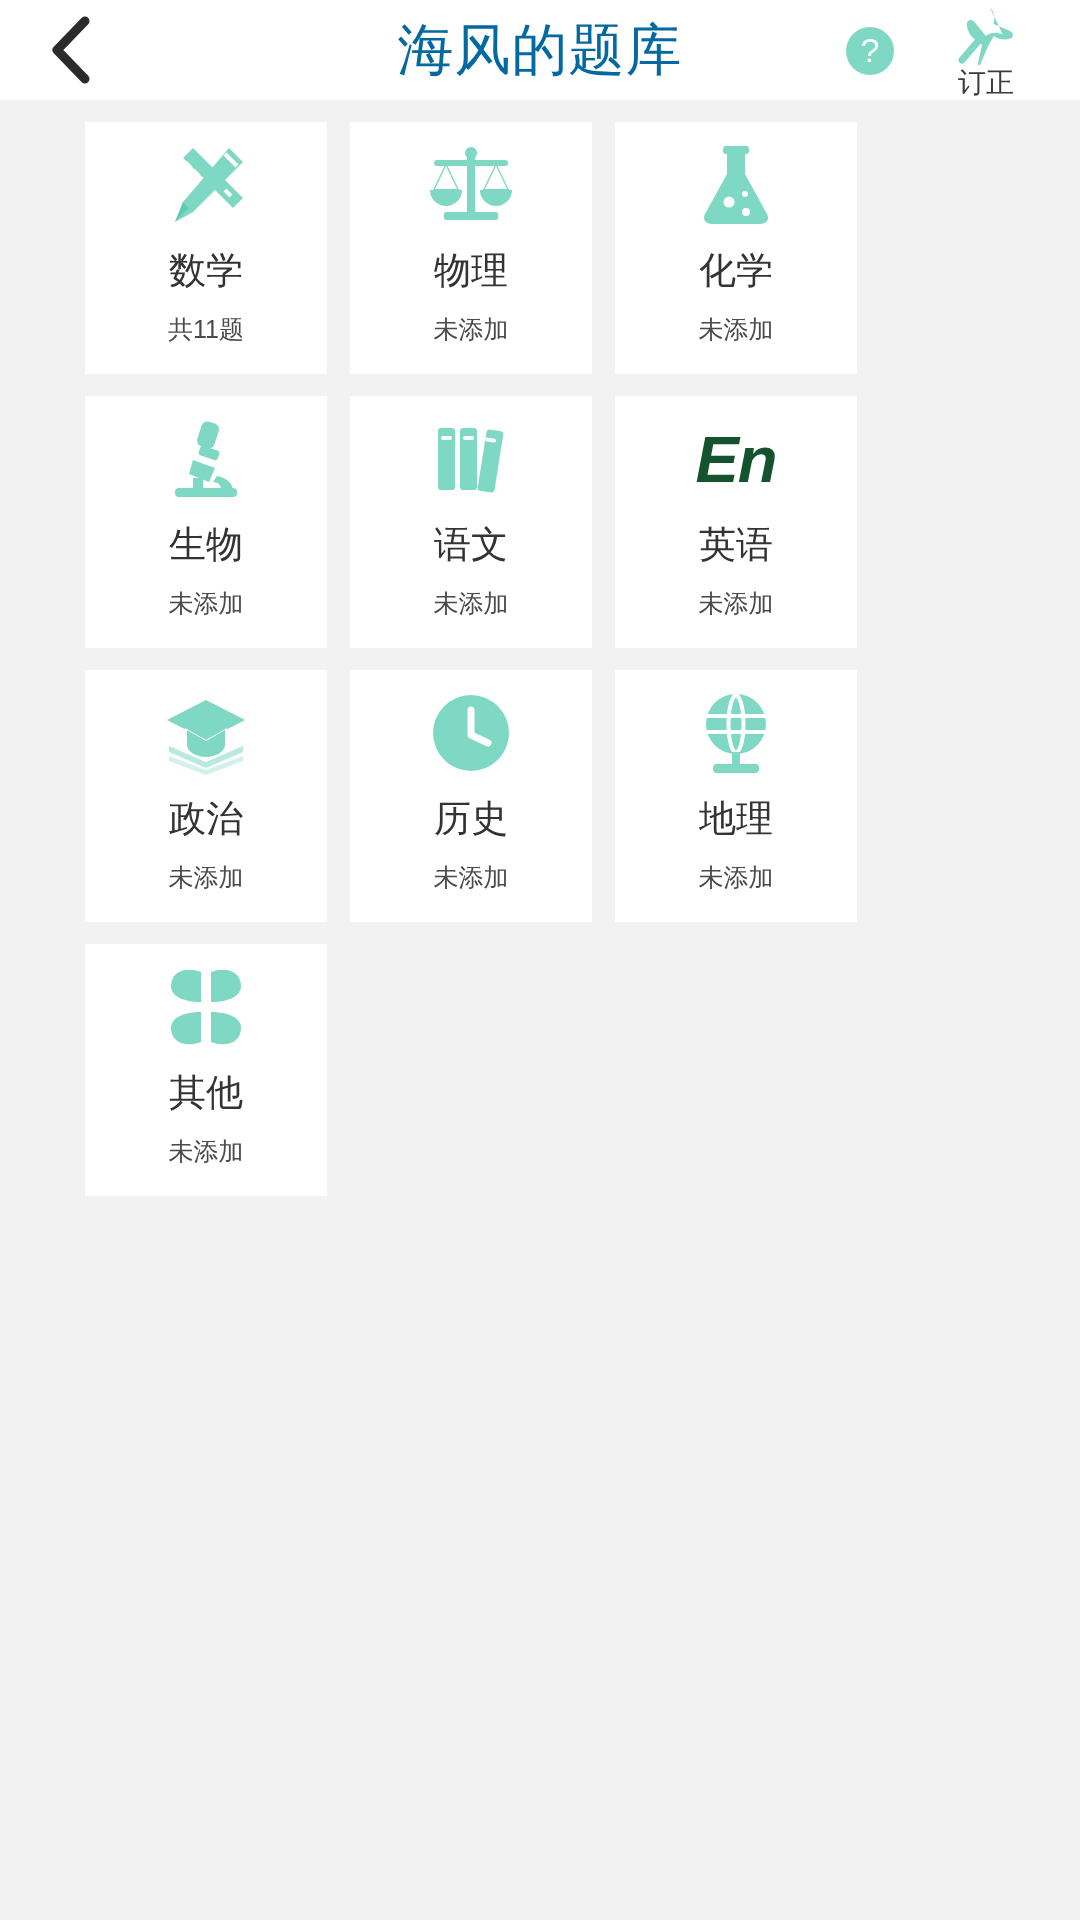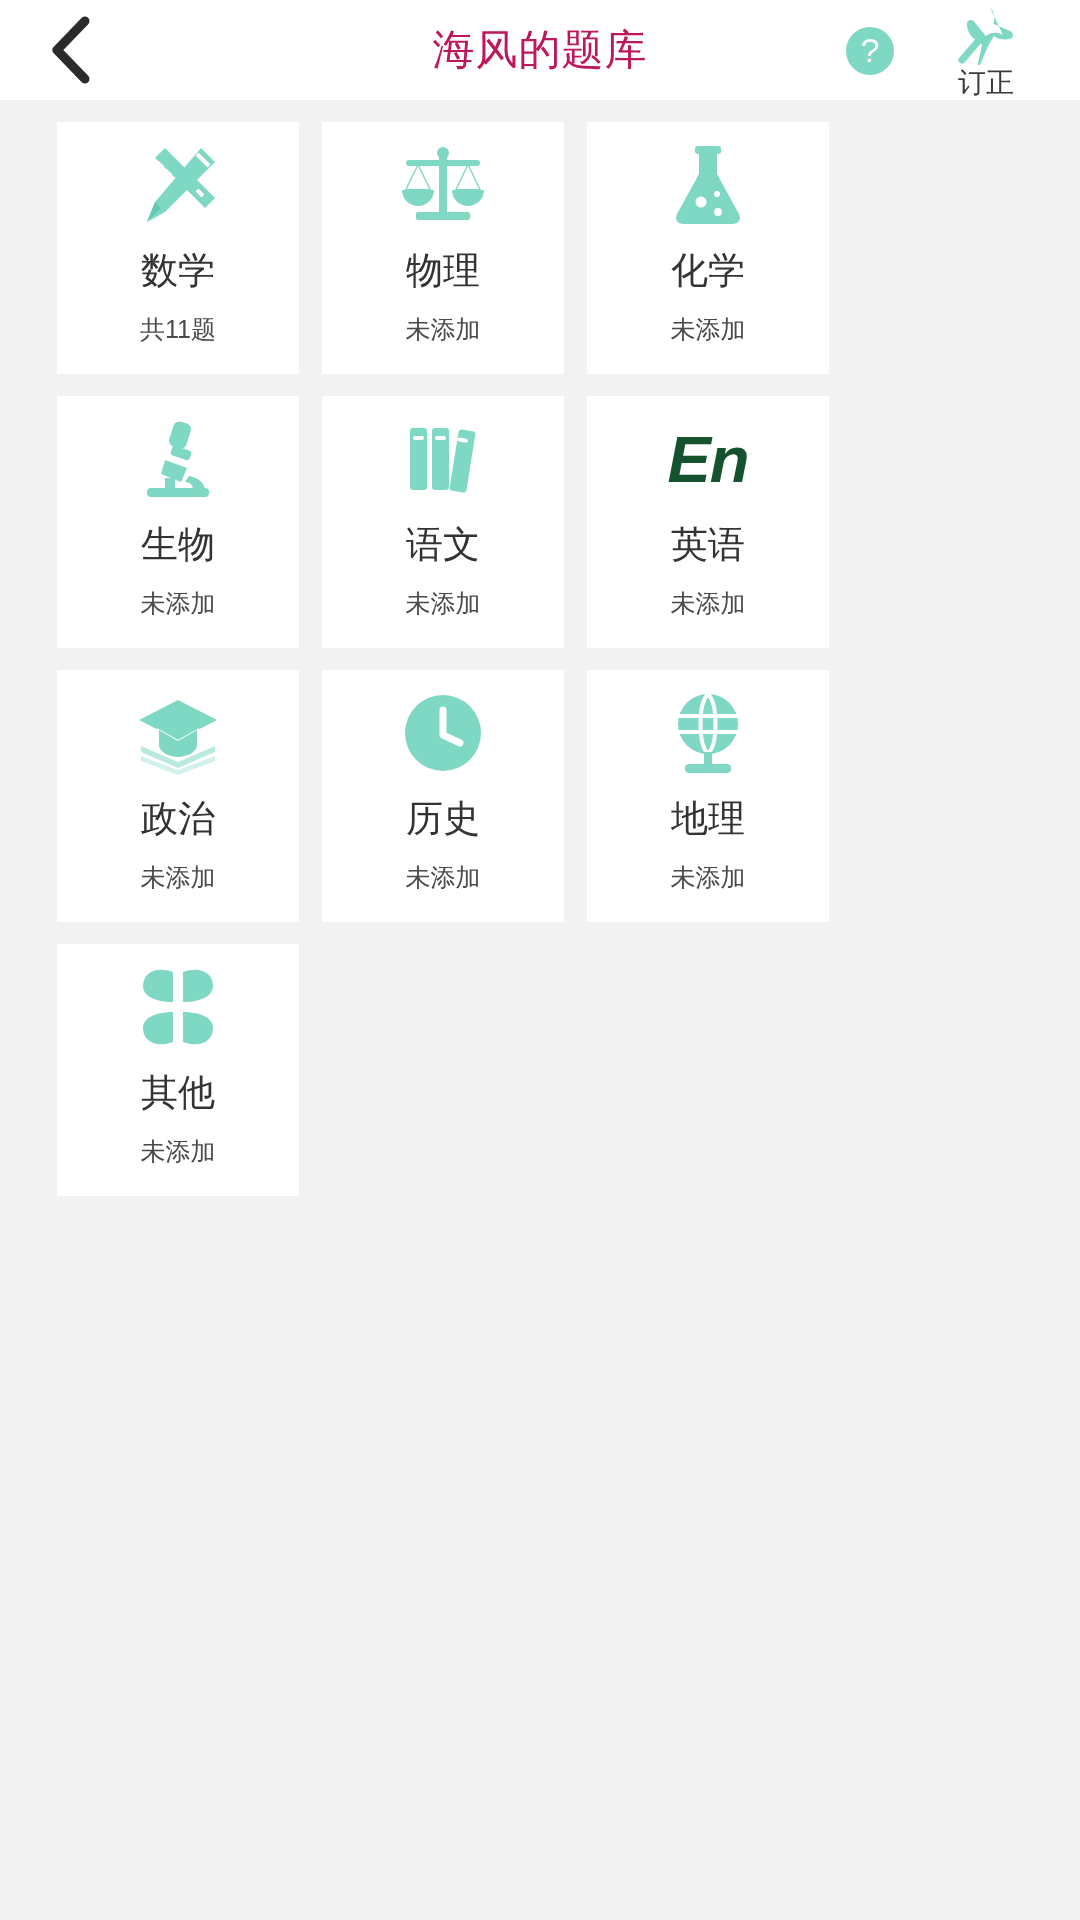--- a/index.html
+++ b/index.html
@@ -36,22 +36,22 @@
   .back-btn svg { display: block; }
 
   .header-title {
     position: absolute;
     left: 0;
     right: 0;
     top: 0;
     height: 100px;
     line-height: 100px;
     text-align: center;
-    font-size: 42px;
-    color: #be185d;
+    font-size: 56px;
+    color: #0369a1;
     letter-spacing: 1px;
     font-weight: 400;
   }
 
   .help-btn {
     position: absolute;
     right: 186px;
     top: 27px;
     width: 48px;
     height: 48px;
@@ -83,21 +83,21 @@
   .pin-btn svg { display: block; }
   .pin-label {
     margin-top: 1px;
     font-size: 28px;
     color: #3b3b3b;
     line-height: 1;
   }
 
   
   .grid {
-    padding: 22px 55px 0 57px;
+    padding: 22px 55px 0 85px;
     display: grid;
     grid-template-columns: repeat(3, 242px);
     column-gap: 23px;
     row-gap: 22px;
   }
 
   .card {
     width: 242px;
     height: 252px;
     background: #ffffff;

